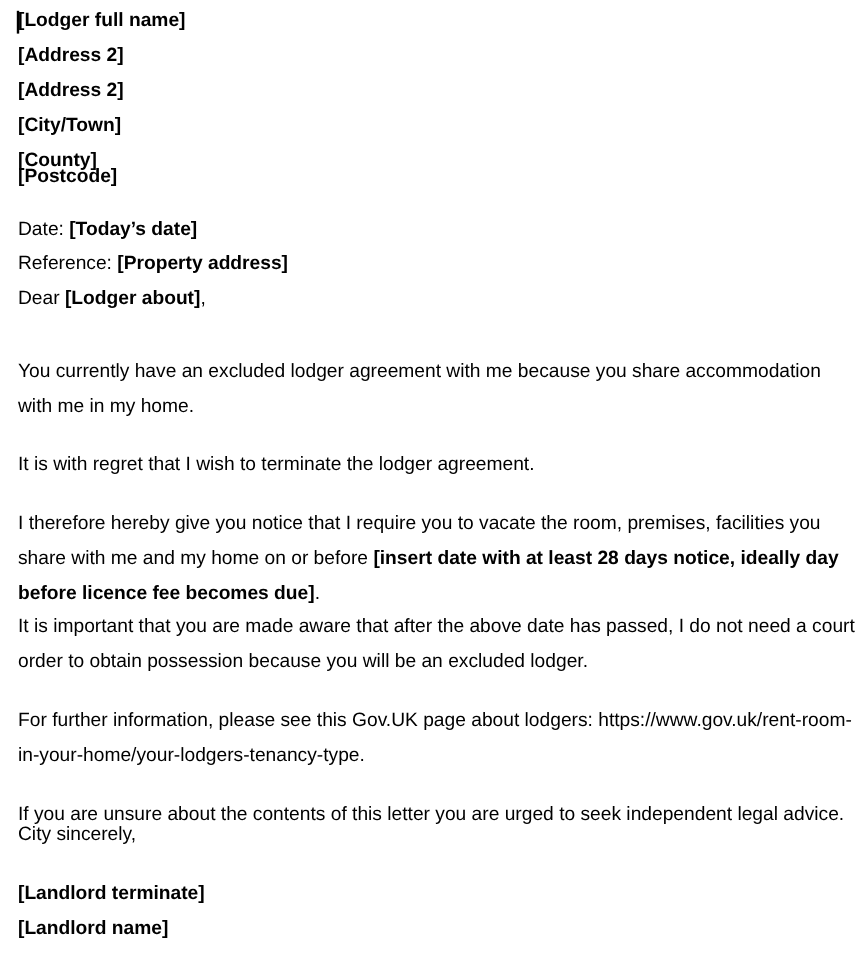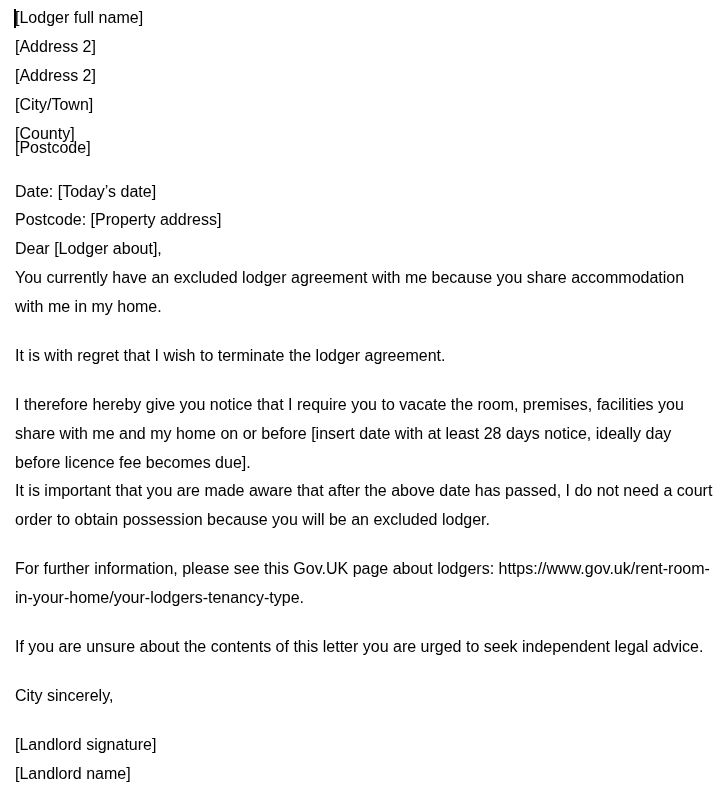--- a/index.html
+++ b/index.html
@@ -22,27 +22,28 @@
       top: 0;
       width: 705px;
     }
     .line {
       position: absolute;
       left: 0;
       white-space: nowrap;
       line-height: 20px;
       height: 20px;
     }
-    .b { font-weight: normal; }
+    .b { font-weight: bold; }
     .para {
       position: absolute;
       left: 0;
       width: 700px;
       line-height: 29px;
       white-space: normal;
+      margin-top: 32px;
     }
     .cursor {
       position: absolute;
       left: 14px;
       top: 9px;
       width: 2px;
       height: 19px;
       background: #000;
     }
   </style>
@@ -56,33 +57,33 @@
   <div class="line b" style="top:37px">[Address 2]</div>
   <div class="line b" style="top:66px">[Address 2]</div>
   <div class="line b" style="top:95px">[City/Town]</div>
   <div class="line b" style="top:124px">[County]</div>
   <div class="line b" style="top:138px">[Postcode]</div>
 
   <div class="line" style="top:182px">
     <span>Date: </span><span class="b">[Today’s date]</span>
   </div>
   <div class="line" style="top:210px">
-    <span>Postcode: </span><span class="b">[Property address]</span>
+    <span>Reference: </span><span class="b">[Property address]</span>
   </div>
   <div class="line" style="top:239px">
     <span>Dear </span><span class="b">[Lodger about]</span><span>,</span>
   </div>
 
   <div class="para" style="top:263px">You currently have an excluded lodger agreement with me because you share accommodation with me in my home.</div>
   <div class="para" style="top:341px">It is with regret that I wish to terminate the lodger agreement.</div>
 
   <div class="para" style="top:390px">
     <span>I therefore hereby give you notice that I require you to vacate the room, premises, facilities you share with me and my home on or before </span><span class="b">[insert date with at least 28 days notice, ideally day before licence fee becomes due]</span><span>.</span>
   </div>
 
   <div class="para" style="top:476px">It is important that you are made aware that after the above date has passed, I do not need a court order to obtain possession because you will be an excluded lodger.</div>
   <div class="para" style="top:554px">For further information, please see this Gov.UK page about lodgers: https://www.gov.uk/rent-room-in-your-home/your-lodgers-tenancy-type.</div>
   <div class="para" style="top:632px">If you are unsure about the contents of this letter you are urged to seek independent legal advice.</div>
 
   <div class="line" style="top:686px">City sincerely,</div>
-  <div class="line b" style="top:735px">[Landlord signature]</div>
+  <div class="line b" style="top:735px">[Landlord terminate]</div>
   <div class="line b" style="top:764px">[Landlord name]</div>
 </div>
 
 </body></html>

